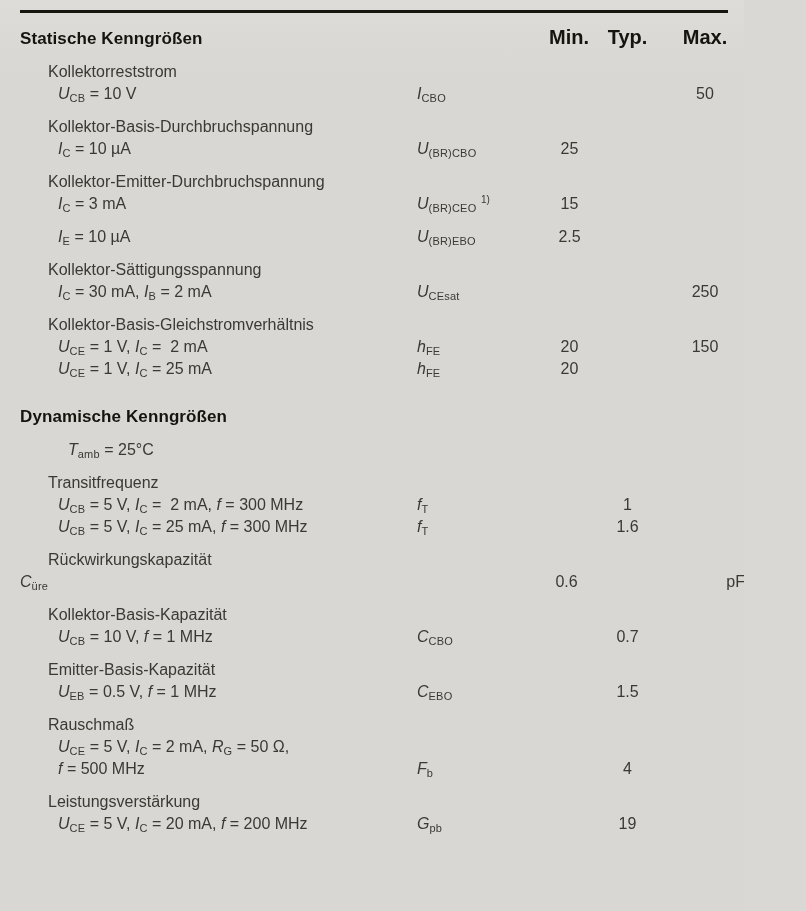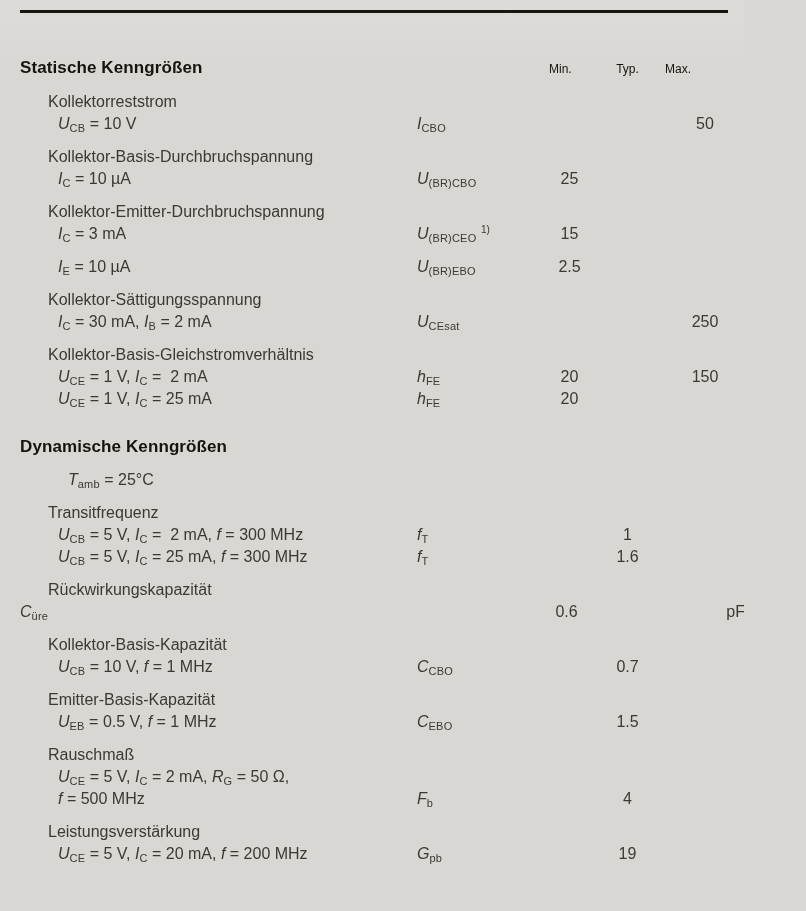--- a/index.html
+++ b/index.html
@@ -27,24 +27,24 @@
   }
   .cell { white-space:pre-wrap; }
   .section-header-row { margin-top:13px; }
   .section-title {
     grid-column:1 / span 2;
     font-weight:bold;
     font-size:17px;
     color:#15150e;
     letter-spacing:0.1px;
   }
-  .col-head { font-weight:normal; font-size:12px; color:#15150e; }
+  .col-head { font-weight:bold; font-size:20px; color:#15150e; }
   .col-min-h { padding-left:6px; }
-  .col-typ-h { text-align:center;margin-top:32px; }
-  .col-max-h { text-align:left; }
+  .col-typ-h { text-align:center; }
+  .col-max-h { text-align:center; }
   .note { margin-top:11px; }
   .note .cell-note { grid-column:1 / span 6; padding-left:48px; }
   .group { margin-top:11px; }
   .group-name { grid-column:1 / span 2; padding-left:28px; }
   .cond { padding-left:38px; }
   .sym {}
   .min { padding-left:6px;text-align:center; }
   .typ { text-align:center; }
   .max { text-align:center; }
   .unit { text-align:right; }

